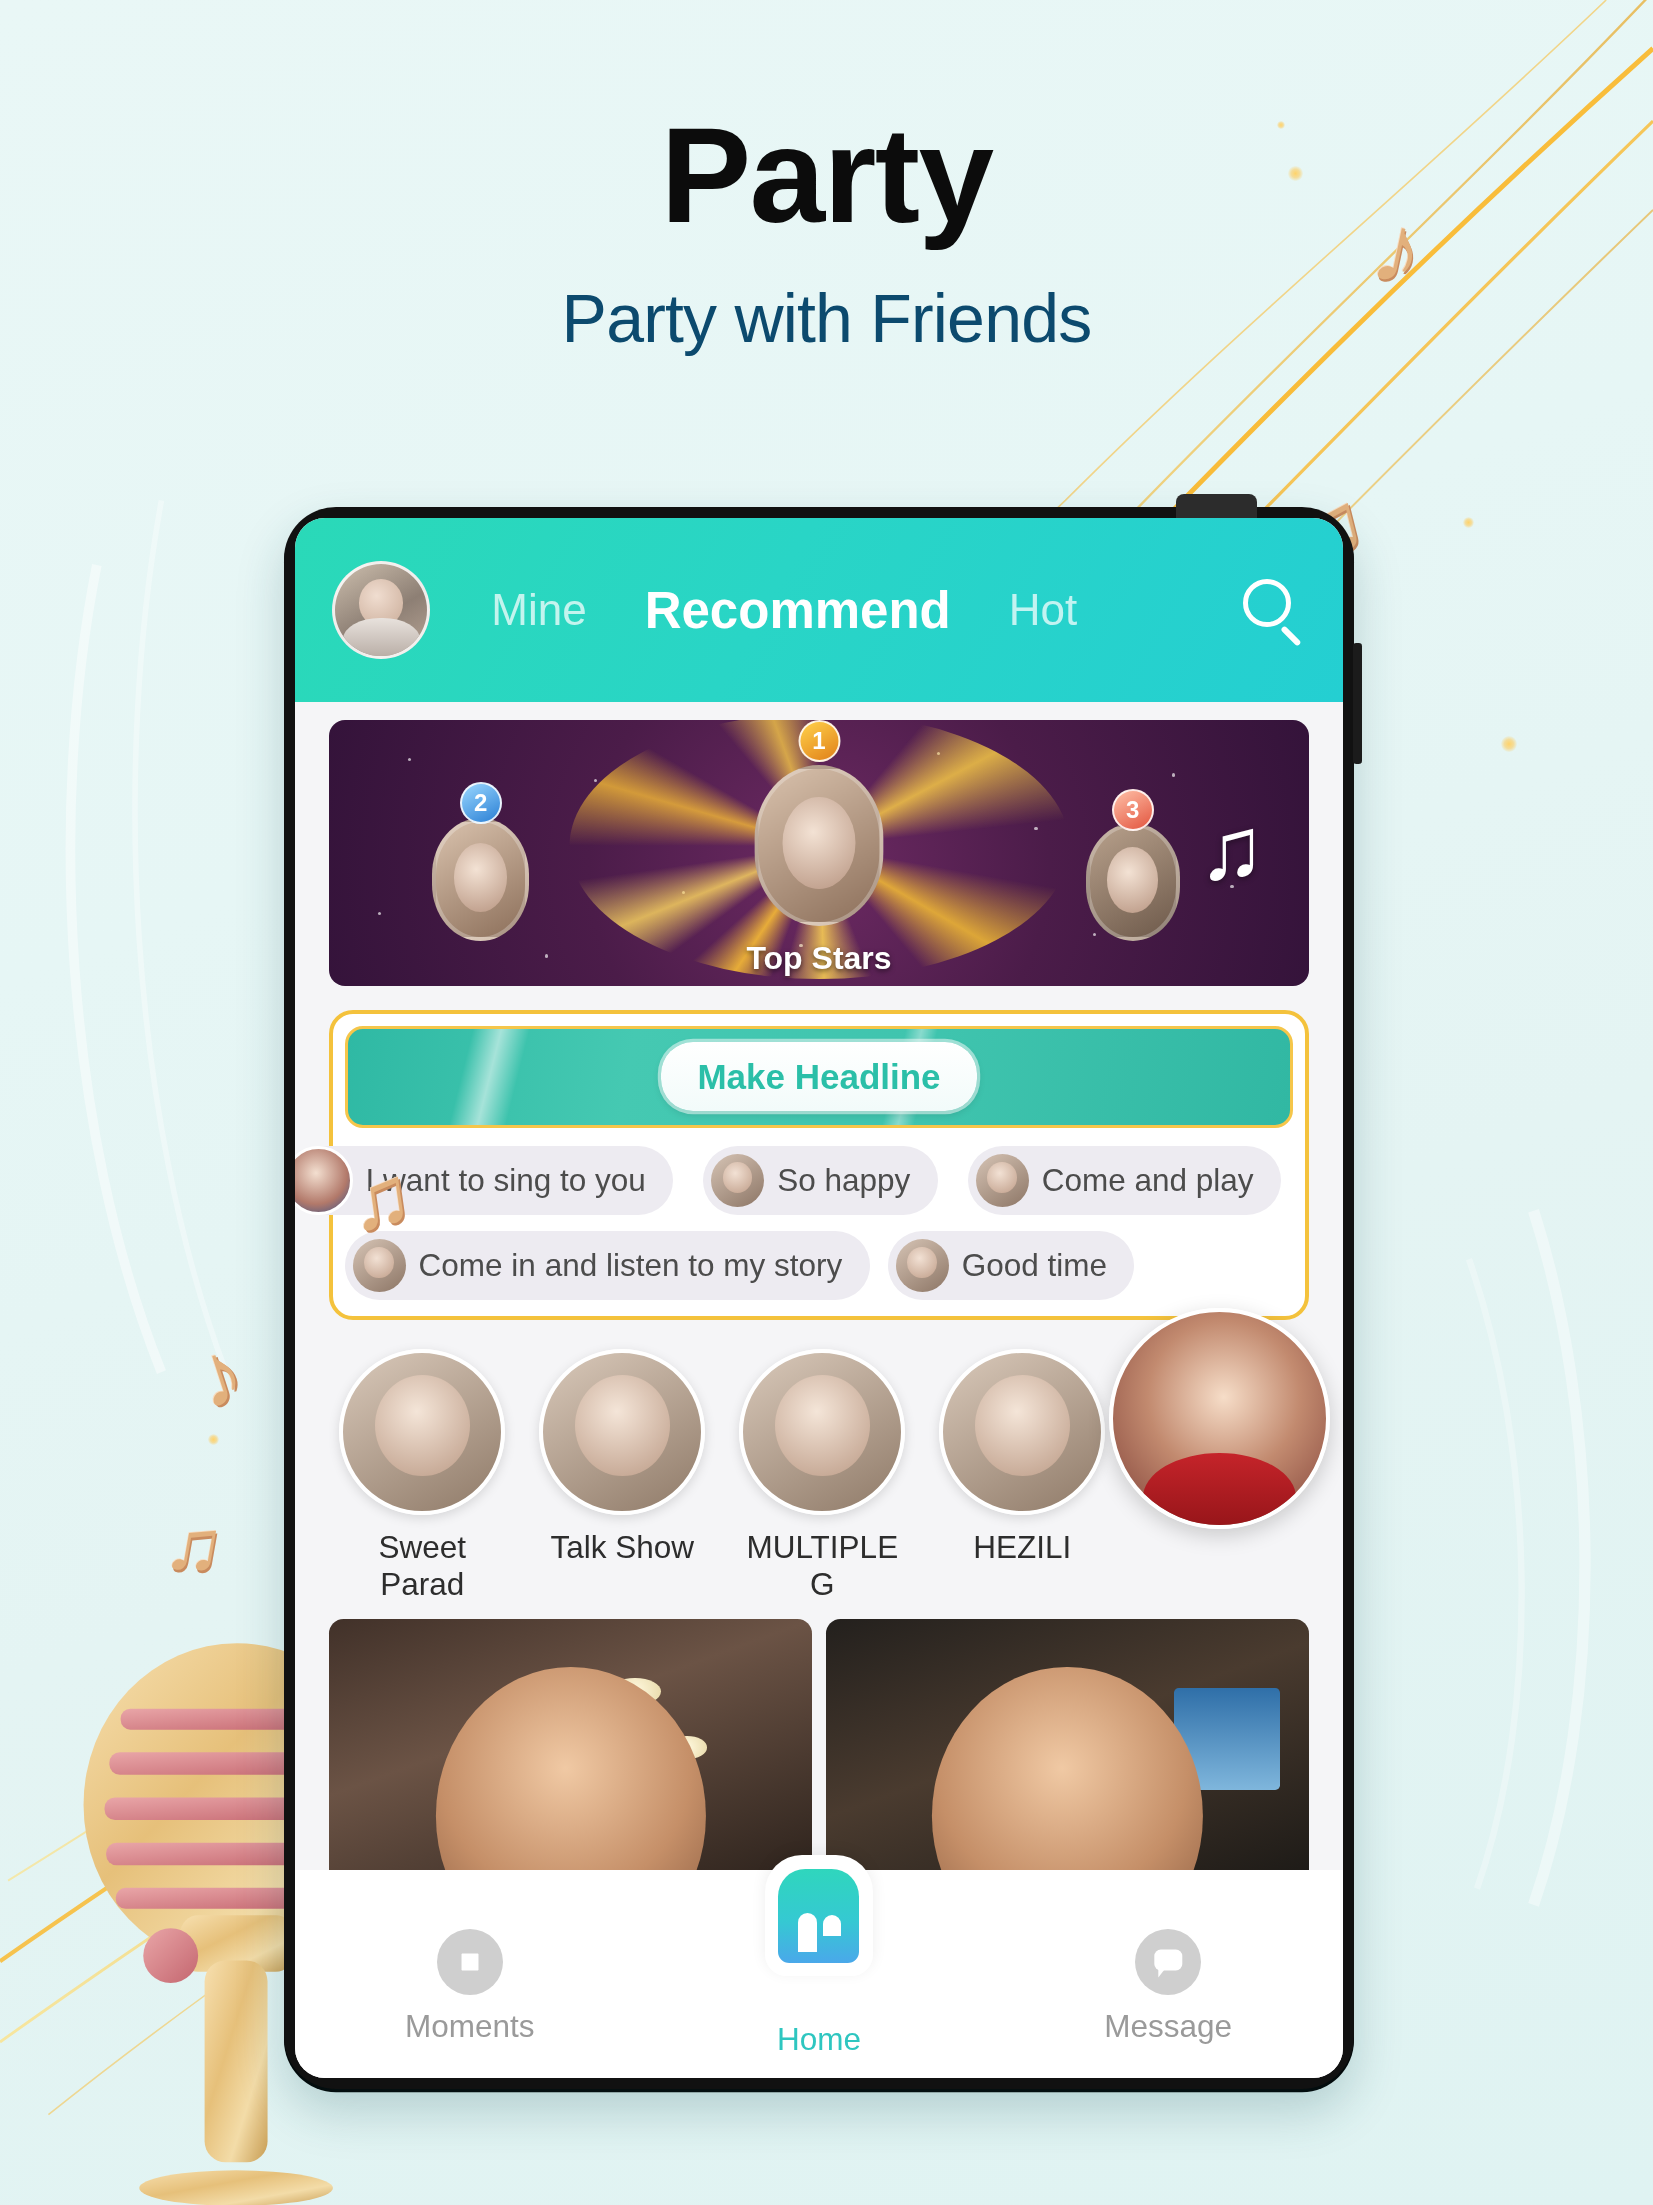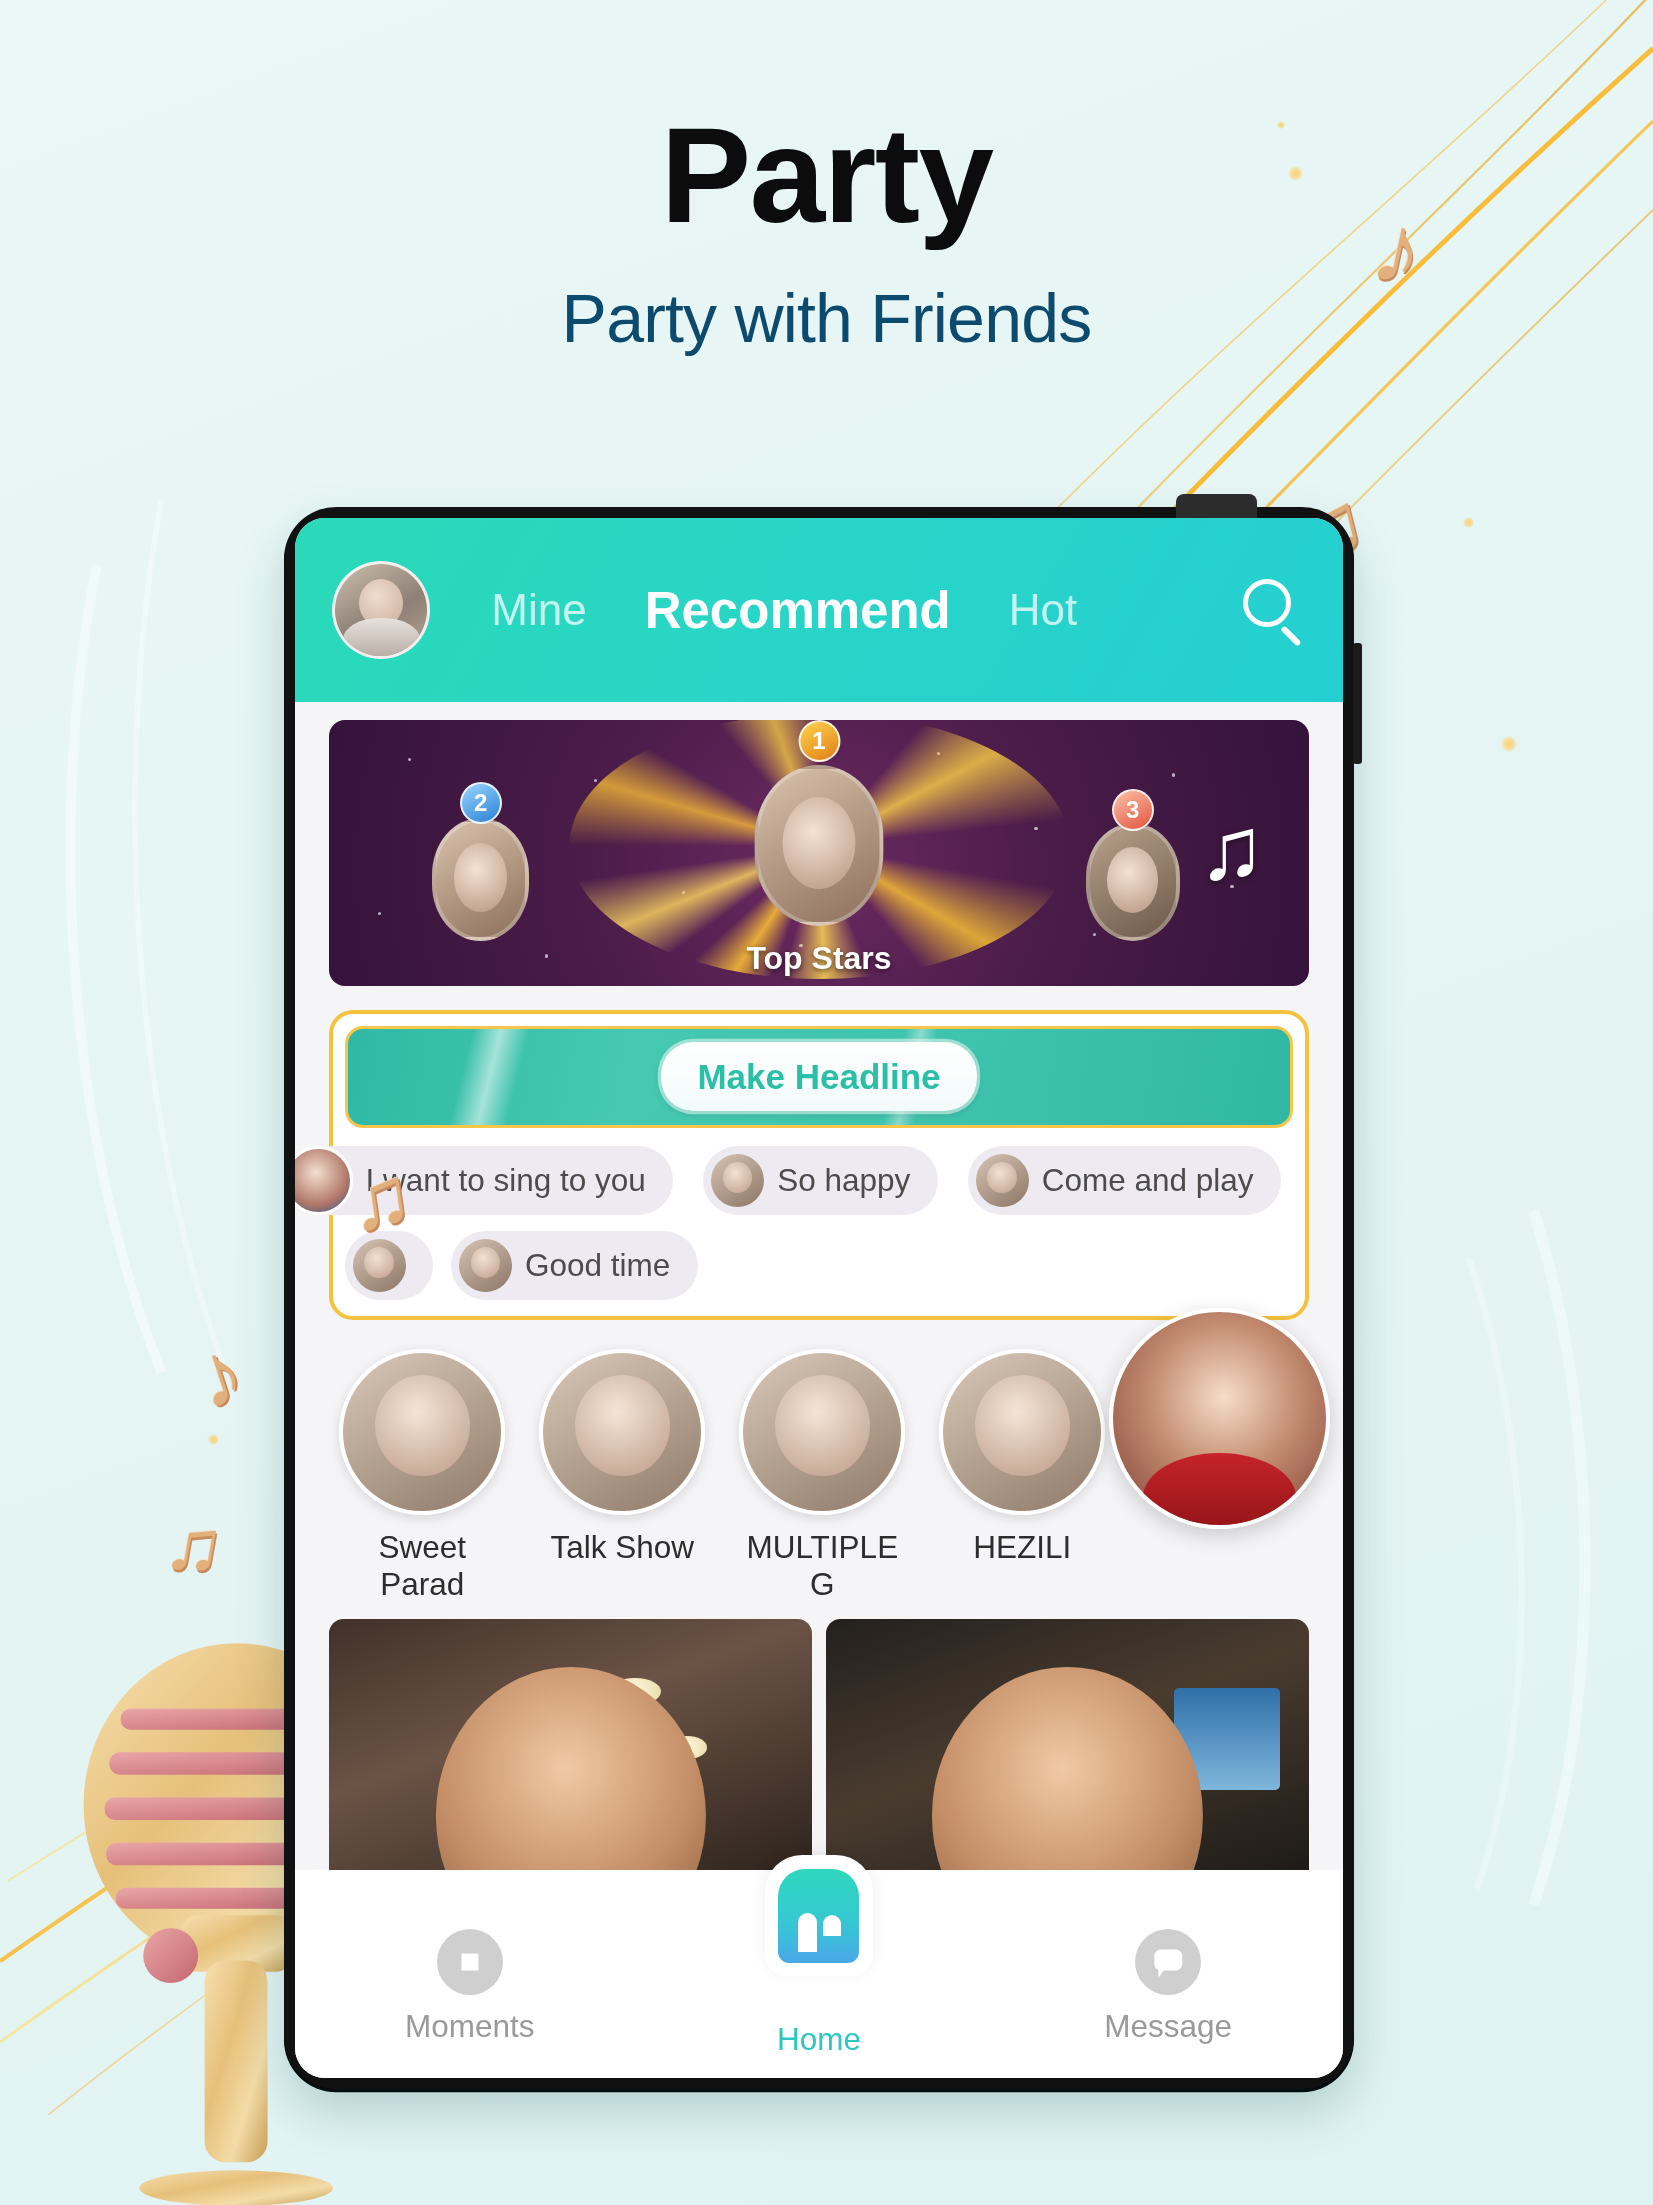--- a/index.html
+++ b/index.html
@@ -493,20 +493,21 @@
           </div>
           <div class="bubble">
             <div class="ava"></div>
             <div class="txt">Come and play</div>
           </div>
         </div>
 
         <div class="bubble-row">
           <div class="bubble">
             <div class="ava"></div>
+            <div class="txt">Come in and listen to my story</div>
           </div>
           <div class="bubble">
             <div class="ava"></div>
             <div class="txt">Good time</div>
           </div>
         </div>
       </div>
     </div>
 
     <div class="cats">

